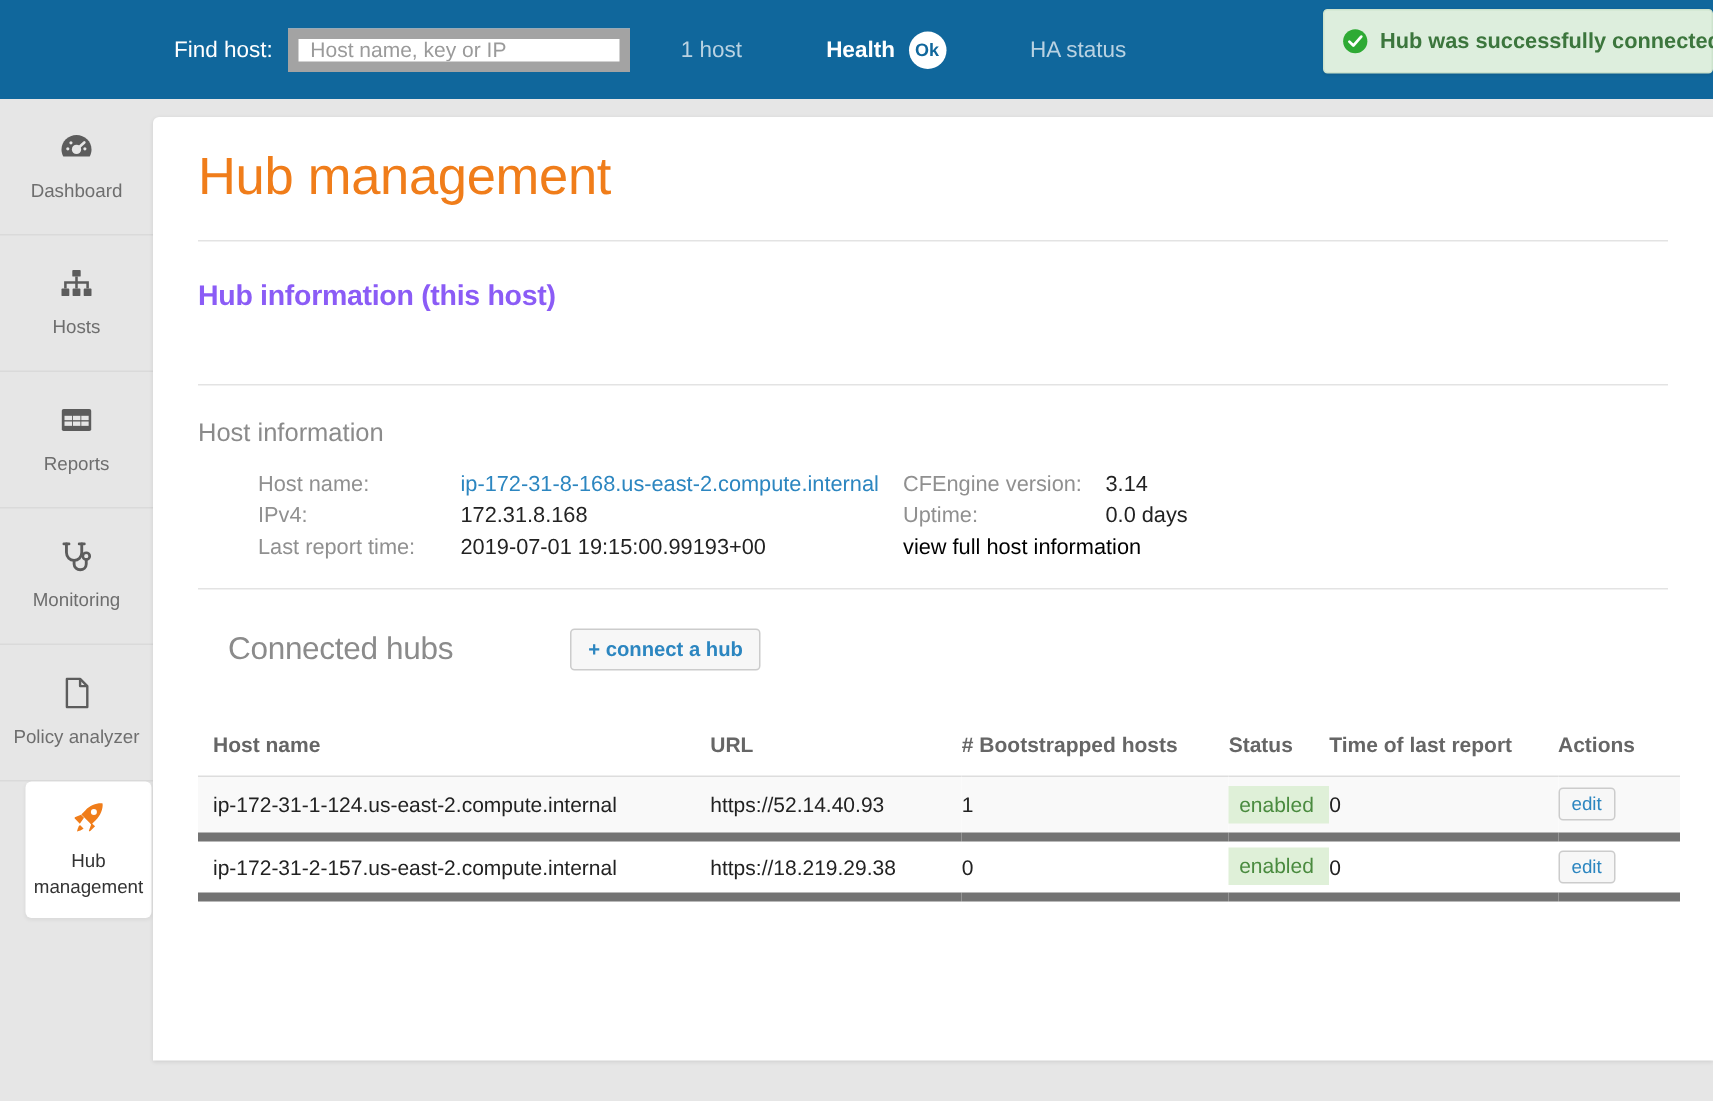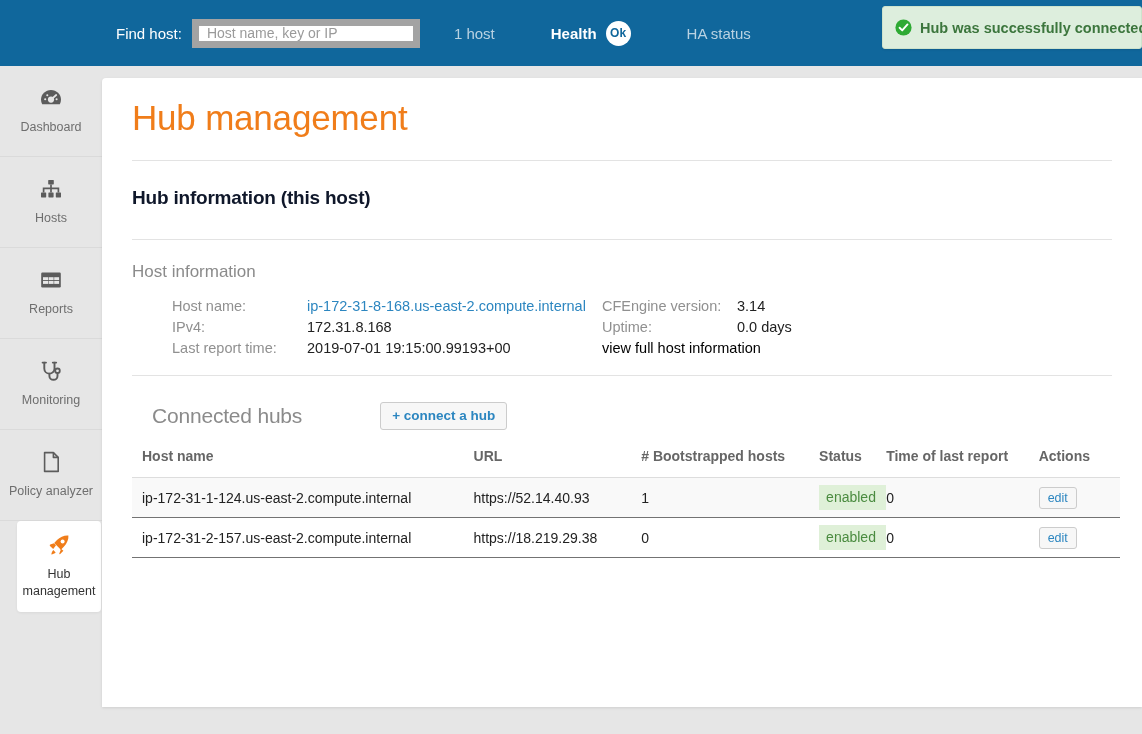--- a/index.html
+++ b/index.html
@@ -159,22 +159,22 @@
     font-weight: normal;
     margin: 20px 0 0 0;
     padding: 0 0 22px 0;
     letter-spacing: -0.2px;
   }
   .rule { height: 1px; background: #e3e3e3; width: 100%; }
 
   .section-title {
     font-size: 19px;
     font-weight: bold;
-    color: #0f172a;
-    margin: 26px 0 30px 0;
+    color: #8b5cf6;
+    margin: 26px 0 47px 0;
     letter-spacing: -0.2px;
   }
 
   .subsection-title {
     font-size: 17px;
     color: #8b8b8b;
     font-weight: normal;
     margin: 22px 0 14px 0;
   }
 
@@ -227,35 +227,36 @@
     font-family: "Liberation Sans", sans-serif;
     line-height: 1.2;
     margin-left: 44px;
   }
 
   
   table.hubs {
     width: 988px;
     border-collapse: collapse;
     font-size: 14px;
+    margin-top: 23px;
   }
   table.hubs th {
     text-align: left;
     color: #666666;
     font-weight: bold;
     font-size: 14px;
     padding: 0 0 13px 0;
     border-bottom: 1px solid #dddddd;
   }
   table.hubs td {
     padding: 0;
     height: 40px;
     vertical-align: middle;
     color: #222222;
-    border-bottom: 1px solid #737373;
+    border-bottom: 6px solid #737373;
   }
   table.hubs tbody tr.striped td { background: #f9f9f9; }
   .col-host { width: 336px; padding-left: 10px !important; }
   .col-url { width: 165px; }
   .col-boot { width: 175px; }
   .col-status { width: 66px; }
   .col-time { width: 150px; }
   .col-actions { width: 80px; }
   th.col-host { padding-left: 10px !important; }
 

